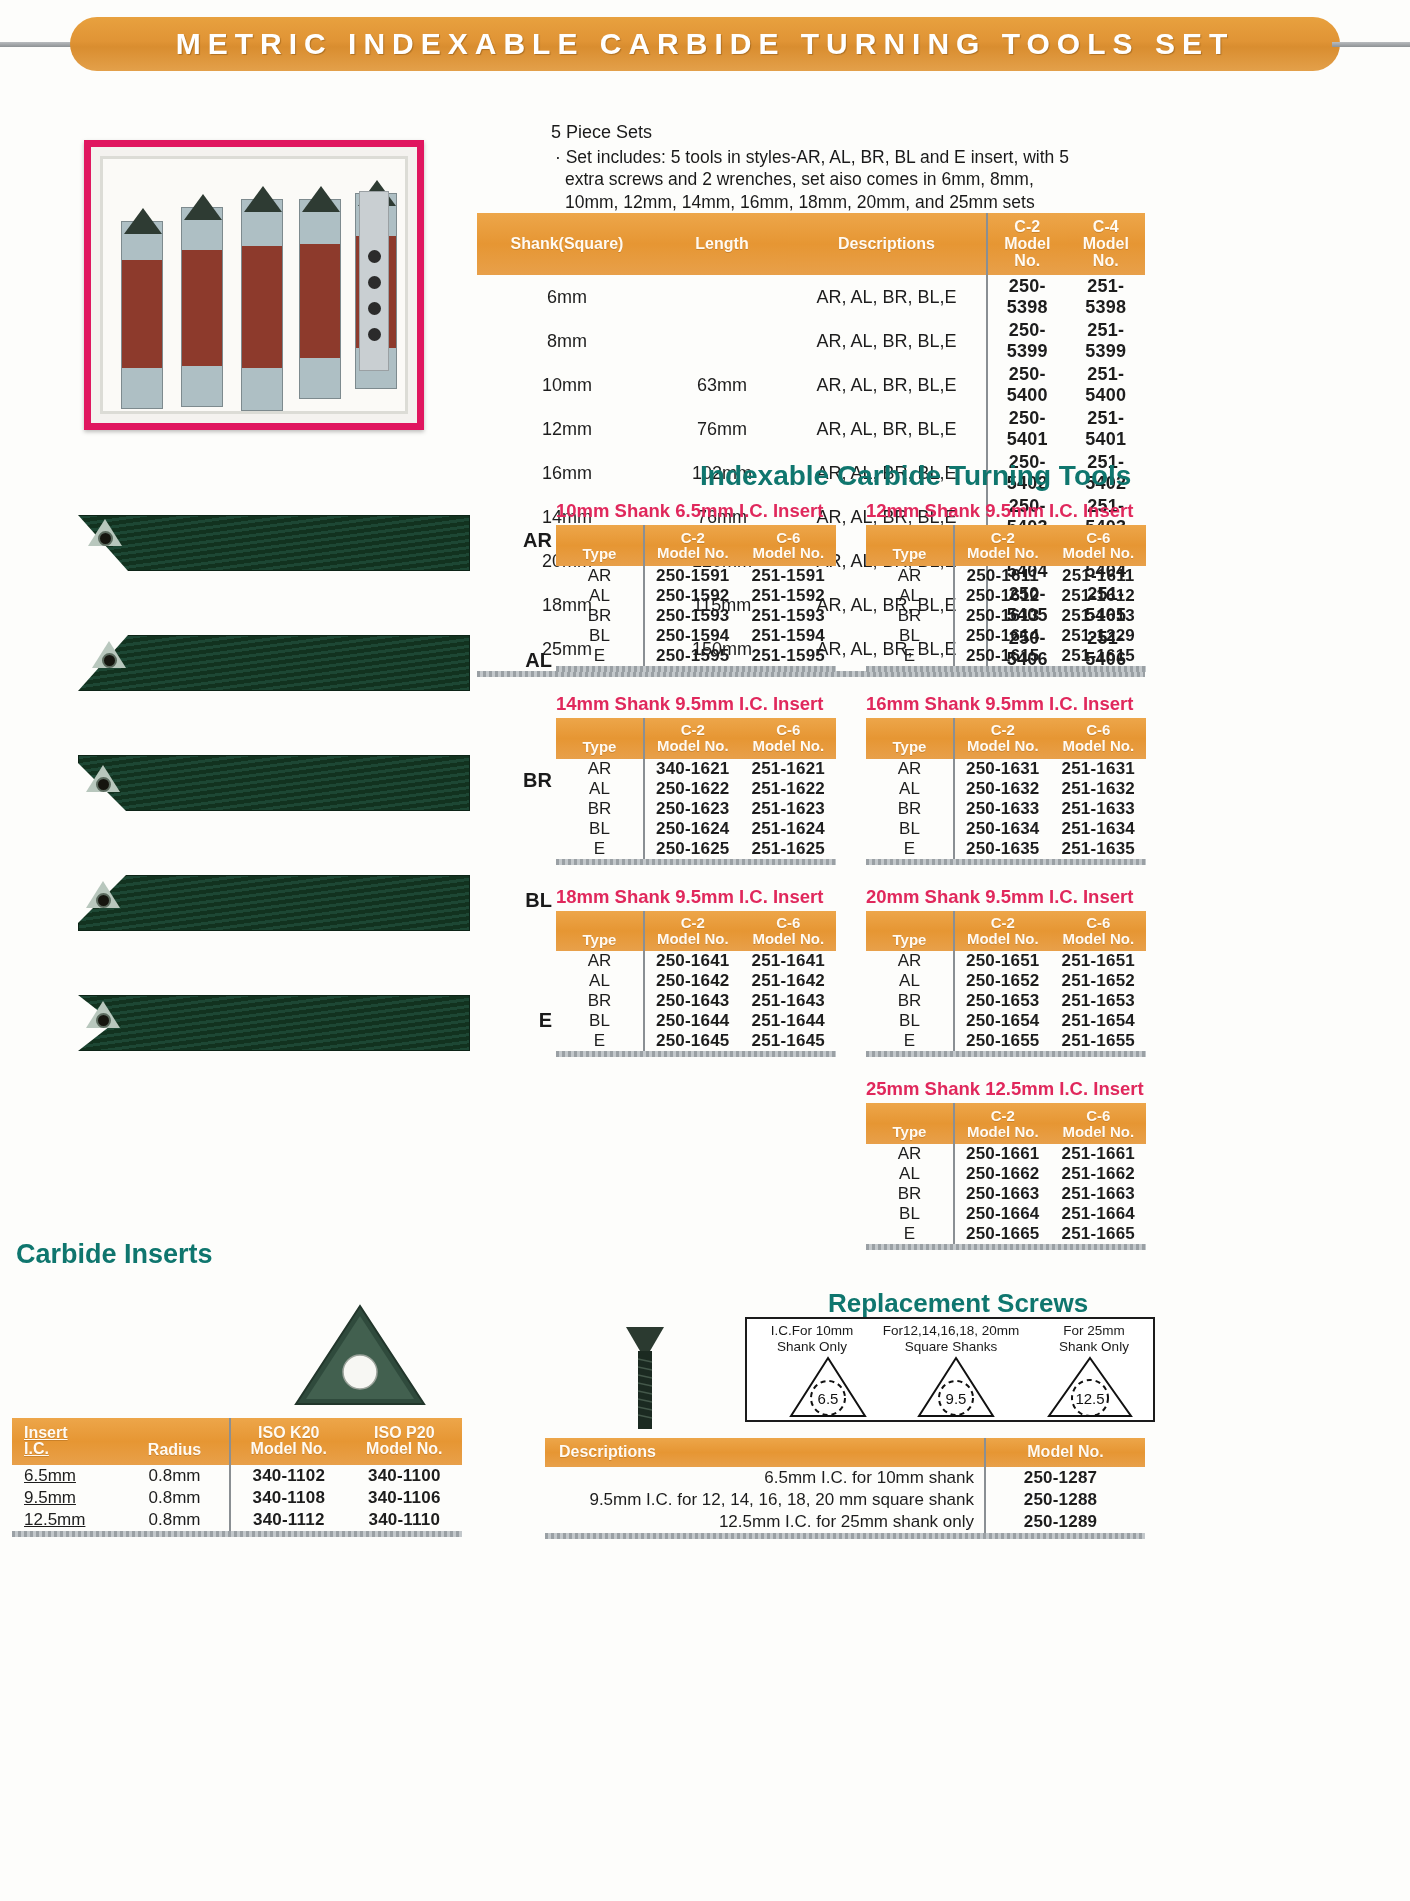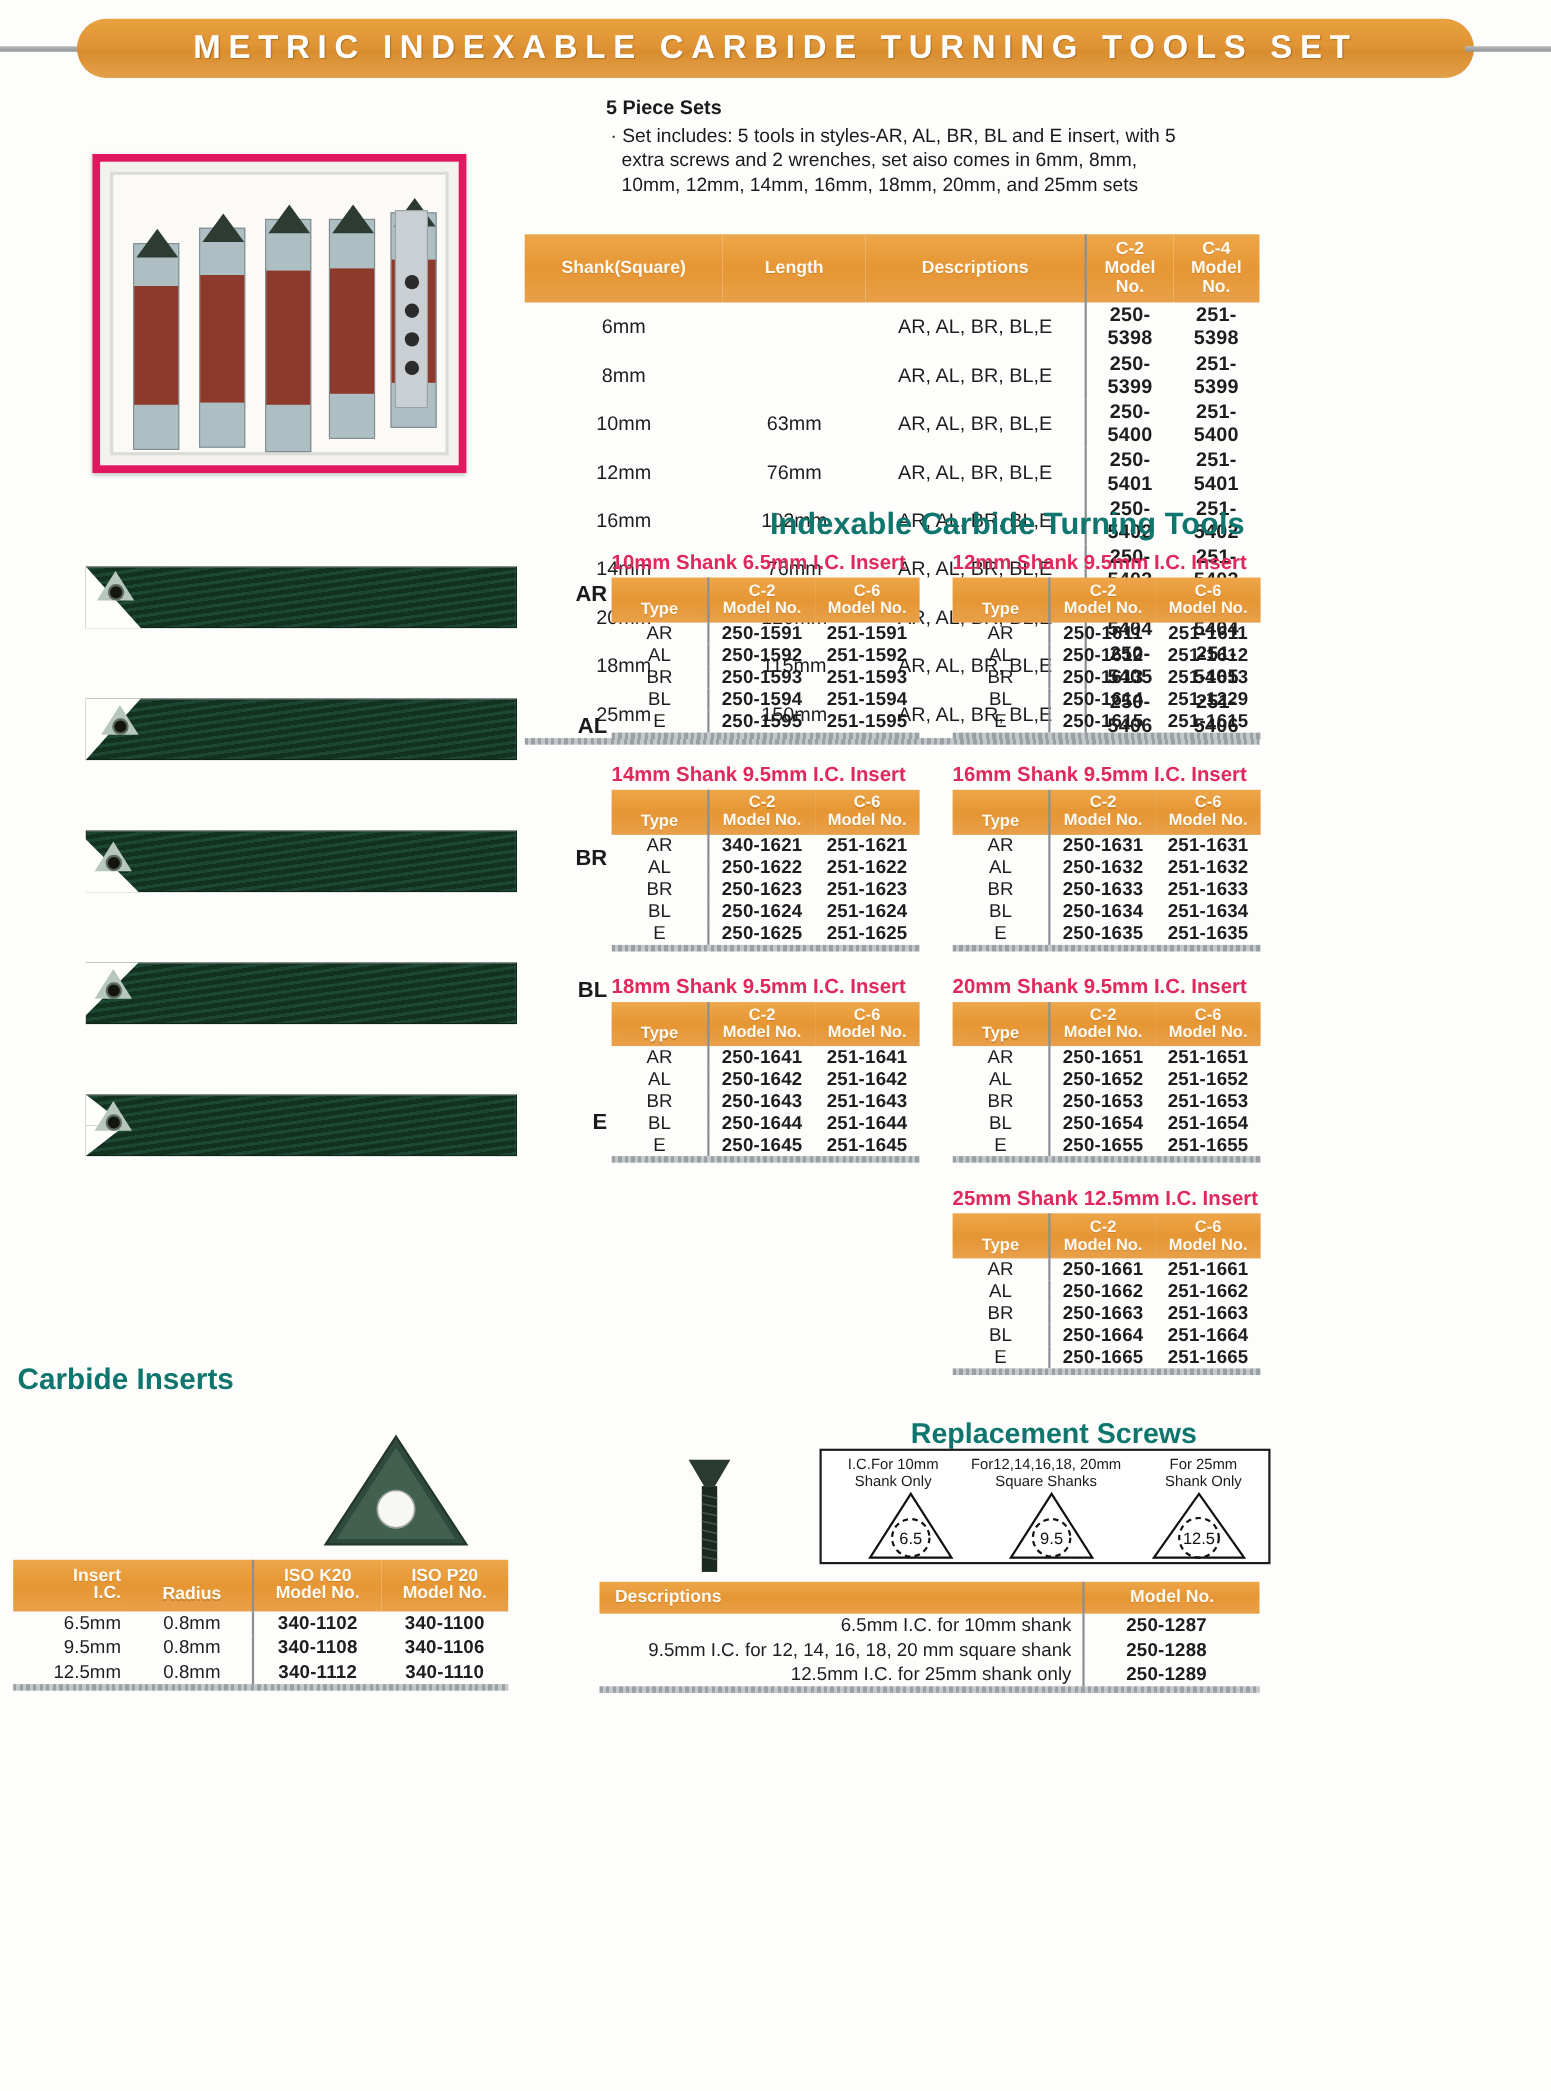--- a/index.html
+++ b/index.html
@@ -41,21 +41,21 @@
     text-shadow: 0 1px 0 rgba(150,90,20,.35);
     margin-left: 28px;
   }
   .tbl td { font-size: 18px; padding: 1px 10px; text-align: center; color: #1d1d1d; }
   .tbl td.bold { font-weight: bold; letter-spacing: .2px; }
   .tbl .sep-col { border-left: 2px solid #8a8f93; }
   .tbl-foot { height: 6px; background: repeating-linear-gradient(90deg,#9aa0a4 0 3px,#c3c8cb 3px 6px); }
 
   
   .five-piece-text { position: absolute; left: 551px; top: 88px; width: 520px; }
-  .five-piece-text h2 { font-size: 18px; font-weight: bold; }
+  .five-piece-text h2 { font-size: 18px; font-weight: normal; margin-top: 34px; }
   .five-piece-text p { font-size: 17.5px; line-height: 1.28; margin-top: 3px; padding-left: 14px; text-indent: -10px; }
 
   .set-table { position: absolute; left: 477px; top: 213px; width: 668px; }
   .set-table table { width: 100%; }
   .set-table th:nth-child(1) { width: 180px; }
   .set-table th:nth-child(2) { width: 130px; }
   .set-table th:nth-child(3) { width: 200px; }
 
   
   .photo {
@@ -107,21 +107,21 @@
 
   
   .insert-fig { position: absolute; left: 290px; top: 1300px; width: 140px; height: 110px; }
 
   
   .ci-table { position: absolute; left: 12px; top: 1418px; width: 450px; }
   .ci-table table { width: 100%; }
   .ci-table th:nth-child(1){ width: 108px; }
   .ci-table th:nth-child(2){ width: 110px; }
   .ci-table td { font-size: 17px; text-align: center; }
-  .ci-table td:first-child, .ci-table th:first-child { text-align: right; padding-left: 30px; }
+  .ci-table td:first-child, .ci-table th:first-child { text-align: left; padding-left: 12px; text-decoration: underline; }
 
   
   .screw-pic { position: absolute; left: 610px; top: 1325px; width: 70px; height: 110px; }
   .screw-diagram {
     position: absolute; left: 745px; top: 1317px; width: 410px; height: 105px;
     border: 2px solid #1b1b1b; background: #fff;
   }
   .sd-col { position: absolute; top: 4px; text-align: center; font-size: 13.5px; line-height: 1.15; }
   .sd-tri { position: absolute; bottom: 2px; }
 

